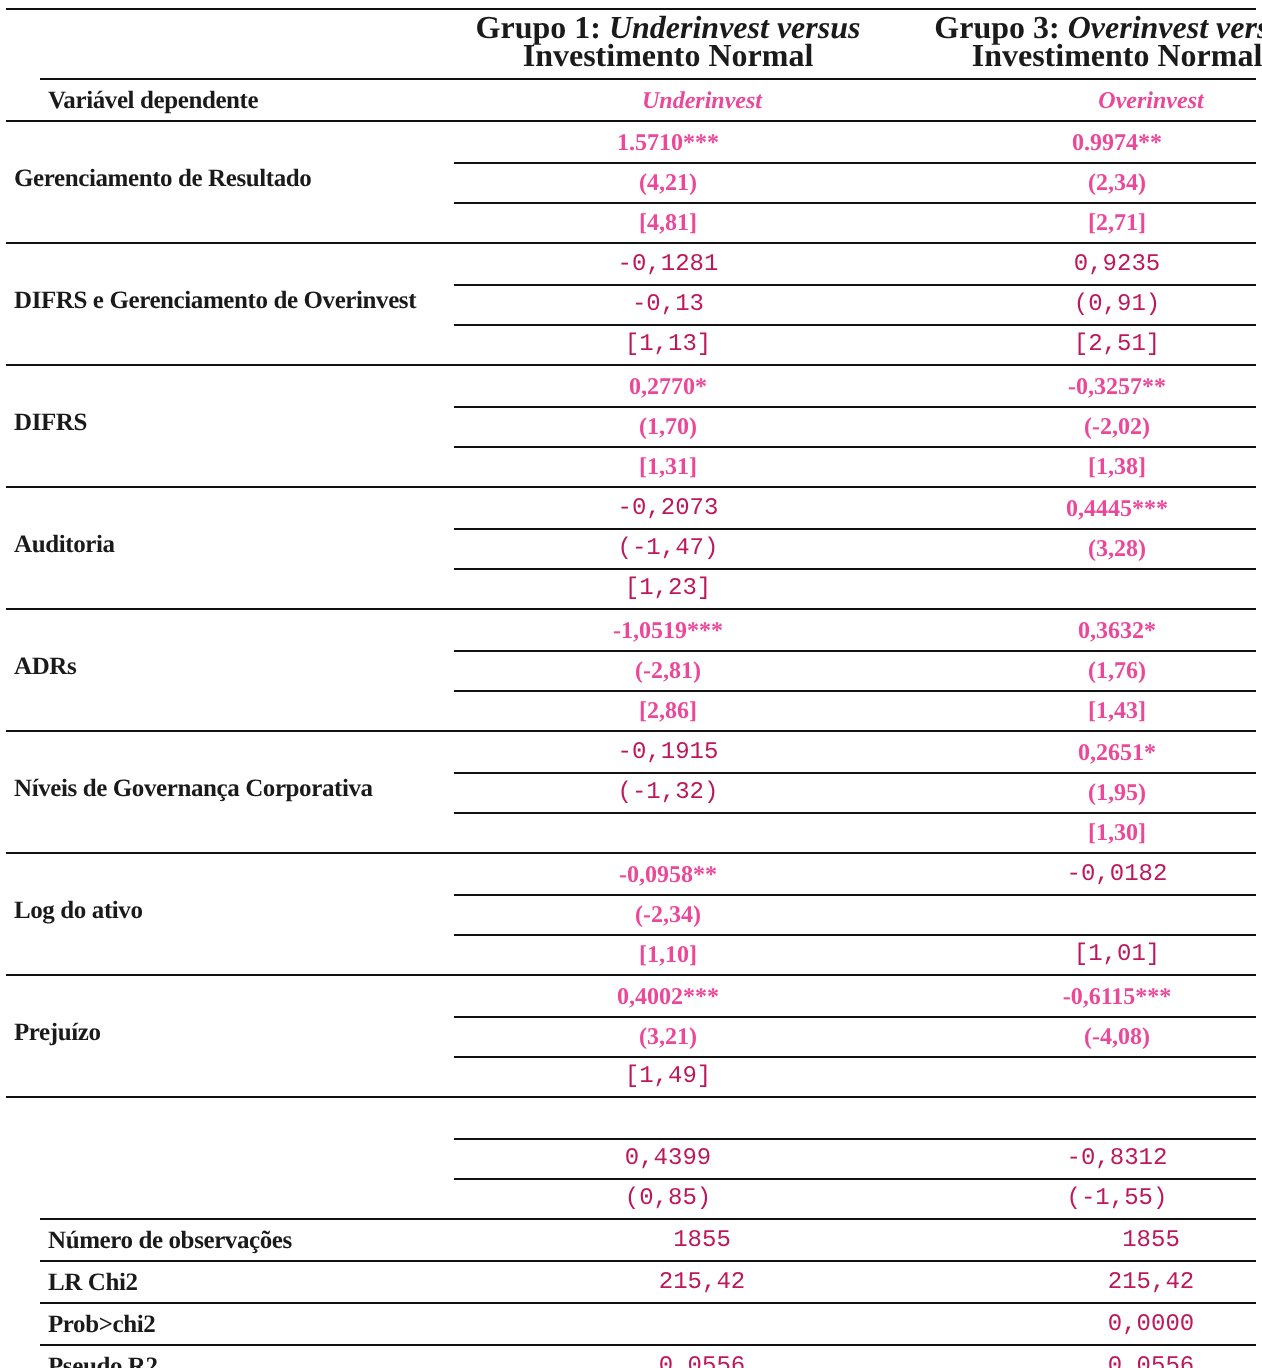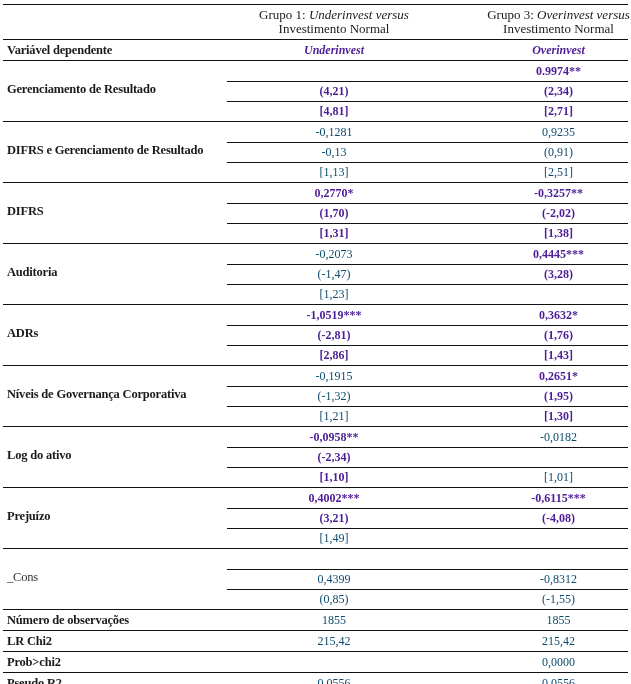--- a/index.html
+++ b/index.html
@@ -1,30 +1,30 @@
 <!DOCTYPE html>
 <html><head>
 <meta charset="utf-8">
 <style>
   html, body { margin:0; padding:0; background:#ffffff; }
   body { width:631px; height:684px; position:relative; overflow:hidden;
          font-family:"Liberation Serif", "DejaVu Serif", serif; color:#1a1a1a; }
   .tbl { position:absolute; left:3px; top:4px; width:625px; }
   .row { position:relative; height:20px; display:flex; align-items:center; }
   .hdr { height:34px; border-top:1.5px solid #111; }
-  .hline { border-top:1.5px solid #111; }
+  .hline { border-top:1.5px solid #111;margin-left:17px; }
   .lbl { position:absolute; left:4px; font-size:12.5px; font-weight:bold; letter-spacing:-0.2px; }
   .lbl.norm { font-weight:normal; color:#333; }
   .c1, .c2 { position:absolute; text-align:center; font-size:12px; }
   .c1 { left:224px; width:214px; }
   .c2 { left:462px; width:187px; }
   .sub { position:absolute; left:224px; right:0; top:0; border-top:1.2px solid #111; }
-  .b { font-weight:bold; color:#4c1d95; }
-  .n { font-weight:normal; color:#0c4a6e; }
-  .hdr .c1, .hdr .c2 { font-weight:normal; font-size:13px; line-height:14px; top:3px; }
+  .b { font-weight:bold; color:#ec4899; }
+  .n { font-weight:normal; color:#be185d;font-family:Liberation Mono, monospace; }
+  .hdr .c1, .hdr .c2 { font-weight:bold; font-size:16px; line-height:14px; top:3px; }
   .it { font-style:italic; }
   .group { position:relative; border-top:1.5px solid #111; }
   .group .lbl { top:0; bottom:4px; display:flex; align-items:center; }
 </style>
 </head>
 <body>
 
 <div class="tbl">
   <div class="row hdr">
     <div class="c1">
@@ -39,35 +39,36 @@
   <div class="row hline">
     <span class="lbl">Variável dependente</span>
     <span class="c1 b it">Underinvest</span>
     <span class="c2 b it">Overinvest</span>
   </div>
 
   <div id="var-groups">
       <div class="group">
         <span class="lbl">Gerenciamento de Resultado</span>
         <div class="row">
+          <span class="c1 b">1.5710***</span>
           <span class="c2 b">0.9974**</span>
         </div>
         <div class="row">
           <div class="sub"></div>
           <span class="c1 b">(4,21)</span>
           <span class="c2 b">(2,34)</span>
         </div>
         <div class="row">
           <div class="sub"></div>
           <span class="c1 b">[4,81]</span>
           <span class="c2 b">[2,71]</span>
         </div>
       </div>
       <div class="group">
-        <span class="lbl">DIFRS e Gerenciamento de Resultado</span>
+        <span class="lbl">DIFRS e Gerenciamento de Overinvest</span>
         <div class="row">
           <span class="c1 n">-0,1281</span>
           <span class="c2 n">0,9235</span>
         </div>
         <div class="row">
           <div class="sub"></div>
           <span class="c1 n">-0,13</span>
           <span class="c2 n">(0,91)</span>
         </div>
         <div class="row">
@@ -132,21 +133,20 @@
           <span class="c1 n">-0,1915</span>
           <span class="c2 b">0,2651*</span>
         </div>
         <div class="row">
           <div class="sub"></div>
           <span class="c1 n">(-1,32)</span>
           <span class="c2 b">(1,95)</span>
         </div>
         <div class="row">
           <div class="sub"></div>
-          <span class="c1 n">[1,21]</span>
           <span class="c2 b">[1,30]</span>
         </div>
       </div>
       <div class="group">
         <span class="lbl">Log do ativo</span>
         <div class="row">
           <span class="c1 b">-0,0958**</span>
           <span class="c2 n">-0,0182</span>
         </div>
         <div class="row">
@@ -171,21 +171,20 @@
           <span class="c2 b">(-4,08)</span>
         </div>
         <div class="row">
           <div class="sub"></div>
           <span class="c1 n">[1,49]</span>
         </div>
       </div>
     </div>
 
   <div class="group">
-    <span class="lbl norm">_Cons</span>
     <div class="row">
       <span class="c1 n"></span>
       <span class="c2 n"></span>
     </div>
     <div class="row">
       <div class="sub"></div>
       <span class="c1 n">0,4399</span>
       <span class="c2 n">-0,8312</span>
     </div>
     <div class="row">

